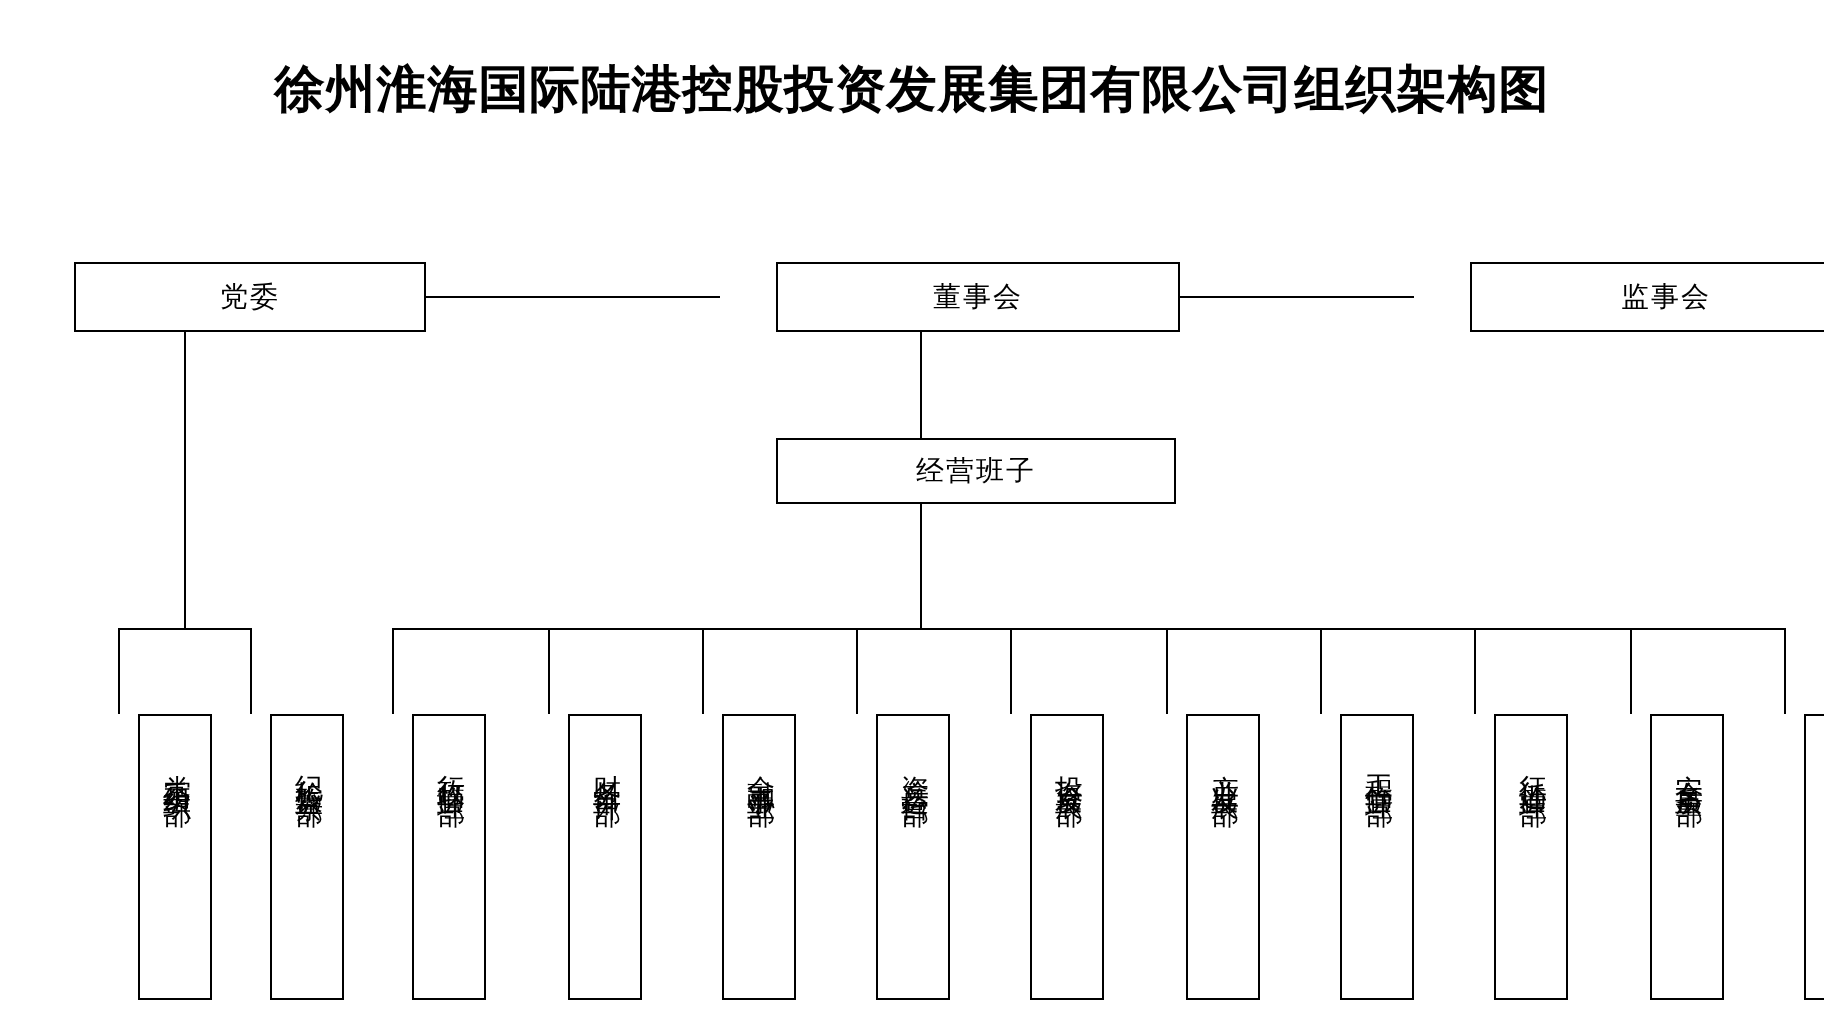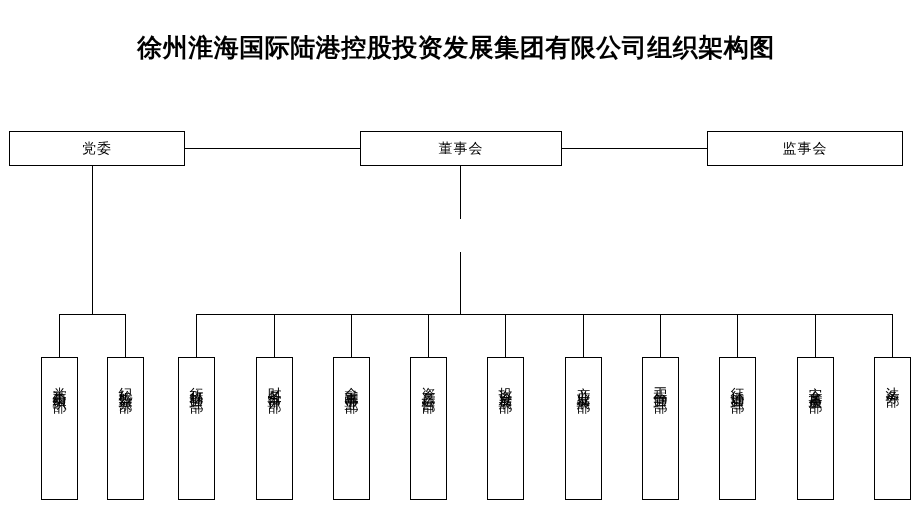--- a/index.html
+++ b/index.html
@@ -16,36 +16,37 @@
     font-family: "DejaVu Sans", "Liberation Sans", sans-serif;
   }
 
   
   #chart-title {
     position: absolute;
     left: 0;
     top: 30px;
     width: 912px;
     text-align: center;
-    font-family: Liberation Sans, sans-serif;
+    font-family: Liberation Mono, monospace;
     font-weight: bold;
     font-size: 25px;
     line-height: 34px;
     letter-spacing: 0.5px;
     color: #000000;
     white-space: nowrap;
   }
 
   
   .node {
     position: absolute;
     box-sizing: border-box;
     border: 1px solid #000000;
     background: #ffffff;
     color: #000000;
+    margin-left: 28px;
   }
   .node-h {                 
     display: flex;
     align-items: center;
     justify-content: center;
     font-size: 14px;
     letter-spacing: 1px;
   }
   .node-v {                 
     display: flex;
@@ -117,20 +118,23 @@
   </div>
 
   <div class="node node-h" style="left:707px; top:131px; width:196px; height:35px;">
     <span>监事会</span>
   </div>
 
   <div class="node node-h" style="left:360px; top:131px; width:202px; height:35px;">
     <span>董事会</span>
   </div>
 
+  <div class="node node-h" style="left:360px; top:219px; width:200px; height:33px;">
+    <span>经营班子</span>
+  </div>
 
   <div class="node node-v" style="left:41px; top:357px; width:37px; height:143px;">
     <span class="vtext">党委组织部</span>
   </div>
 
   <div class="node node-v" style="left:107px; top:357px; width:37px; height:143px;">
     <span class="vtext">纪检监察部</span>
   </div>
 
   <div class="node node-v" style="left:178px; top:357px; width:37px; height:143px;">

